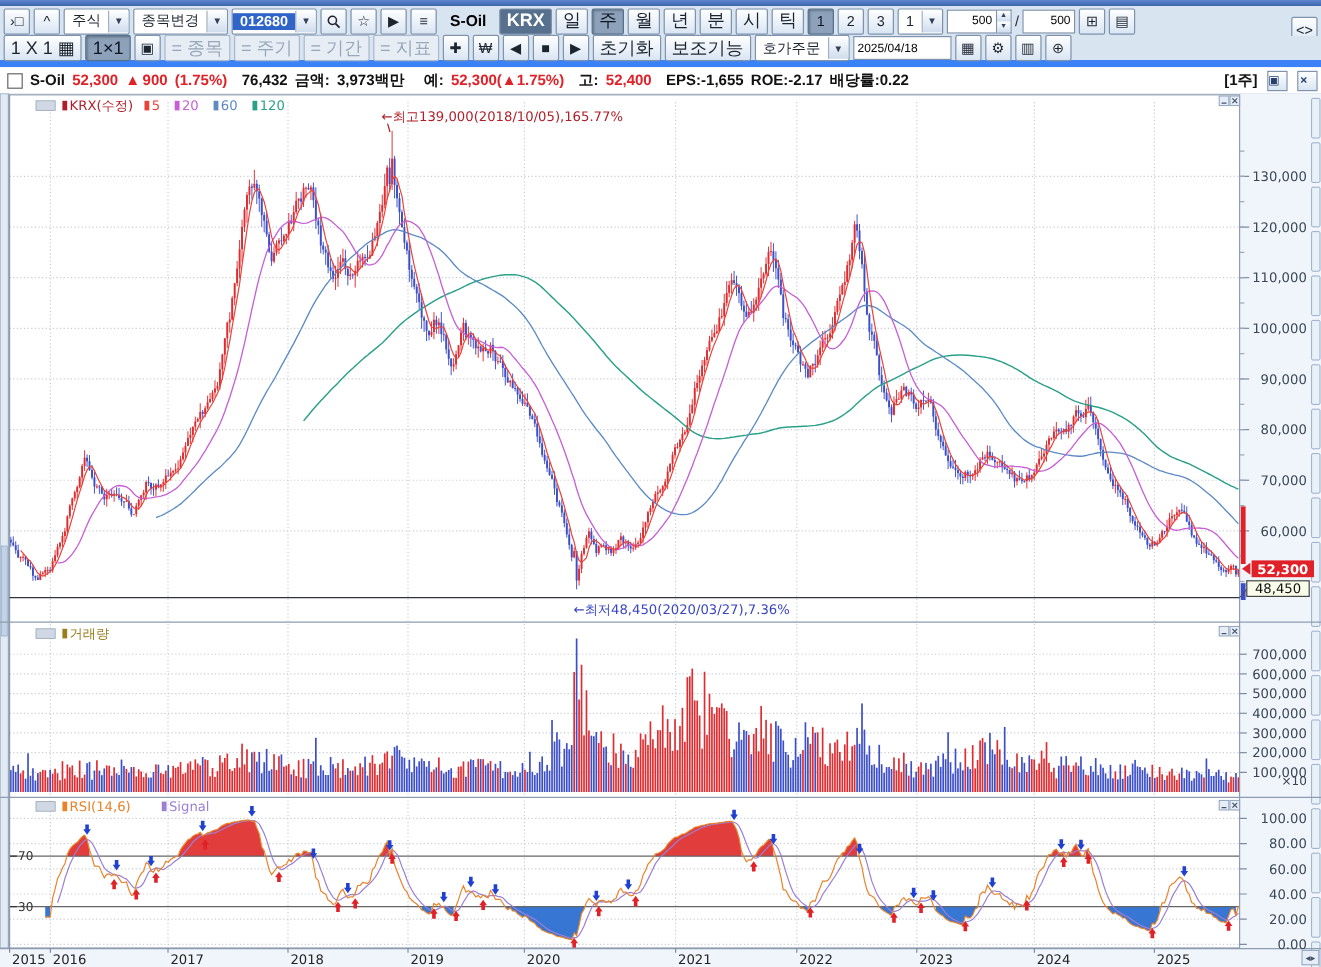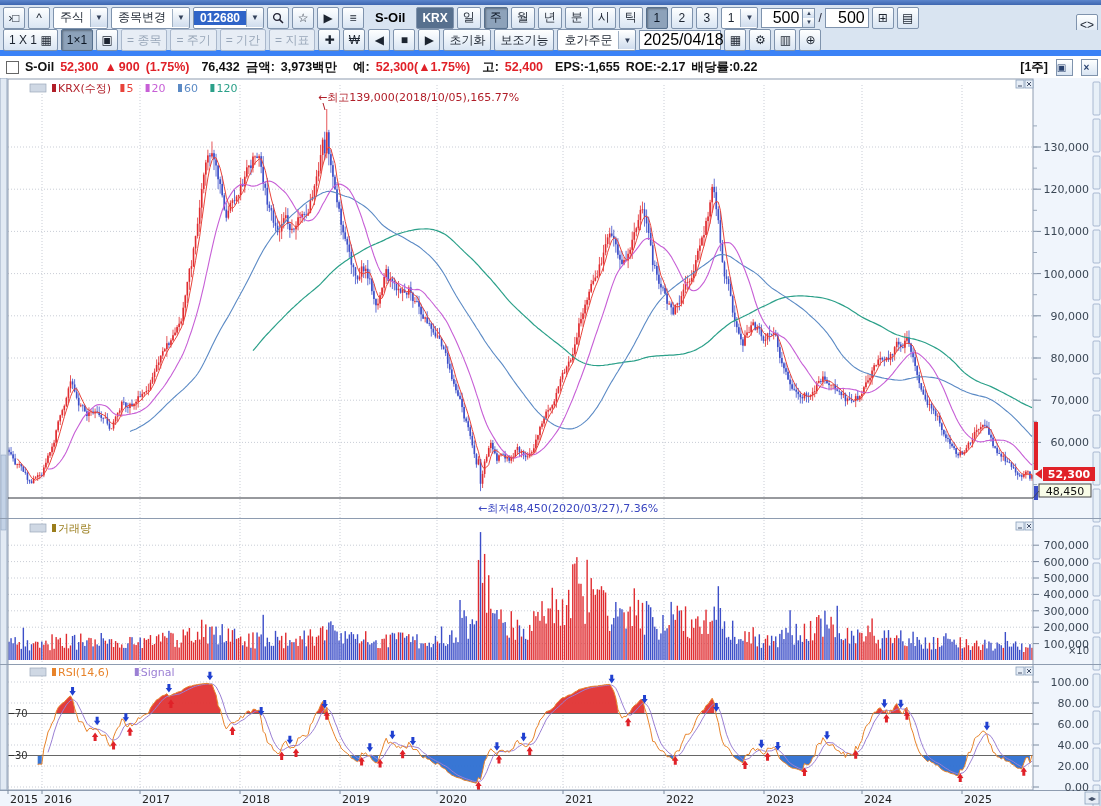--- a/index.html
+++ b/index.html
@@ -6,32 +6,32 @@
     font-family:"Liberation Sans","DejaVu Sans",sans-serif;background:#eef3fa;}
   #app{position:relative;width:1101px;height:806px;background:#d9e4f1;}
   #titlebar{position:absolute;left:0;top:0;width:1101px;height:5px;
     background:linear-gradient(#5c86cc,#3e66b0);}
   .trow{position:absolute;left:0;width:1101px;display:flex;align-items:center;gap:3px;
     padding-left:3px;box-sizing:border-box;background:#d9e4f1;}
   #row1{top:5px;height:25px;}
   #row2{top:30px;height:26px;border-bottom:6px solid #3b82f6;}
   .btn{height:20px;display:inline-flex;align-items:center;justify-content:center;
     padding:0 5px;border:1px solid #7f93ad;border-radius:2px;
-    background:linear-gradient(#feffff,#d9e5f3);font-size:12px;color:#1c2430;cursor:default;
+    background:linear-gradient(#feffff,#d9e5f3);font-size:15px;color:#1c2430;cursor:default;
     white-space:nowrap;}
   .btn.icon{width:20px;padding:0;font-size:12px;}
   .btn.sel{background:#8da2ba;border-color:#56708e;box-shadow:inset 1px 1px 2px rgba(0,0,0,.3);color:#0c1624;}
   .btn.dark{background:#57708e;color:#fff;font-weight:bold;}
   .btn.dis{color:#98a6b8;background:#e7edf5;border-color:#aab8cc;}
   .combo{height:20px;display:inline-flex;align-items:center;border:1px solid #7f93ad;
     background:#fff;font-size:12px;color:#1c2430;border-radius:2px;}
   .combo .cv{padding:0 6px;}
   .combo .da{width:16px;height:18px;display:inline-flex;align-items:center;justify-content:center;
     background:linear-gradient(#feffff,#cfdced);border-left:1px solid #9fb0c4;font-size:8px;color:#33415a;}
-  .ipt{height:18px;border:1px solid #7f93ad;background:#fff;font-size:16px;display:inline-flex;
+  .ipt{height:18px;border:1px solid #7f93ad;background:#fff;font-size:10px;display:inline-flex;
     align-items:center;padding:0 3px;}
   .hl{background:#2f64c8;color:#fff;padding:0 2px;font-weight:bold;}
   .spin{display:inline-flex;flex-direction:column;width:11px;height:18px;border:1px solid #7f93ad;border-left:none;}
   .spin span{flex:1;font-size:6px;line-height:8px;text-align:center;background:linear-gradient(#feffff,#cfdced);color:#33415a;}
   #title-text{font-size:13px;font-weight:bold;color:#000;padding:0 8px;}
   #infobar{position:absolute;left:0;top:56px;width:1101px;height:22px;background:#fff;
     border-bottom:1px solid #9bacc2;display:flex;align-items:center;font-size:12.5px;font-weight:bold;
     color:#111;white-space:nowrap;}
   #infobar .red{color:#e02128;}
   #infobar span{margin-right:6px;}

